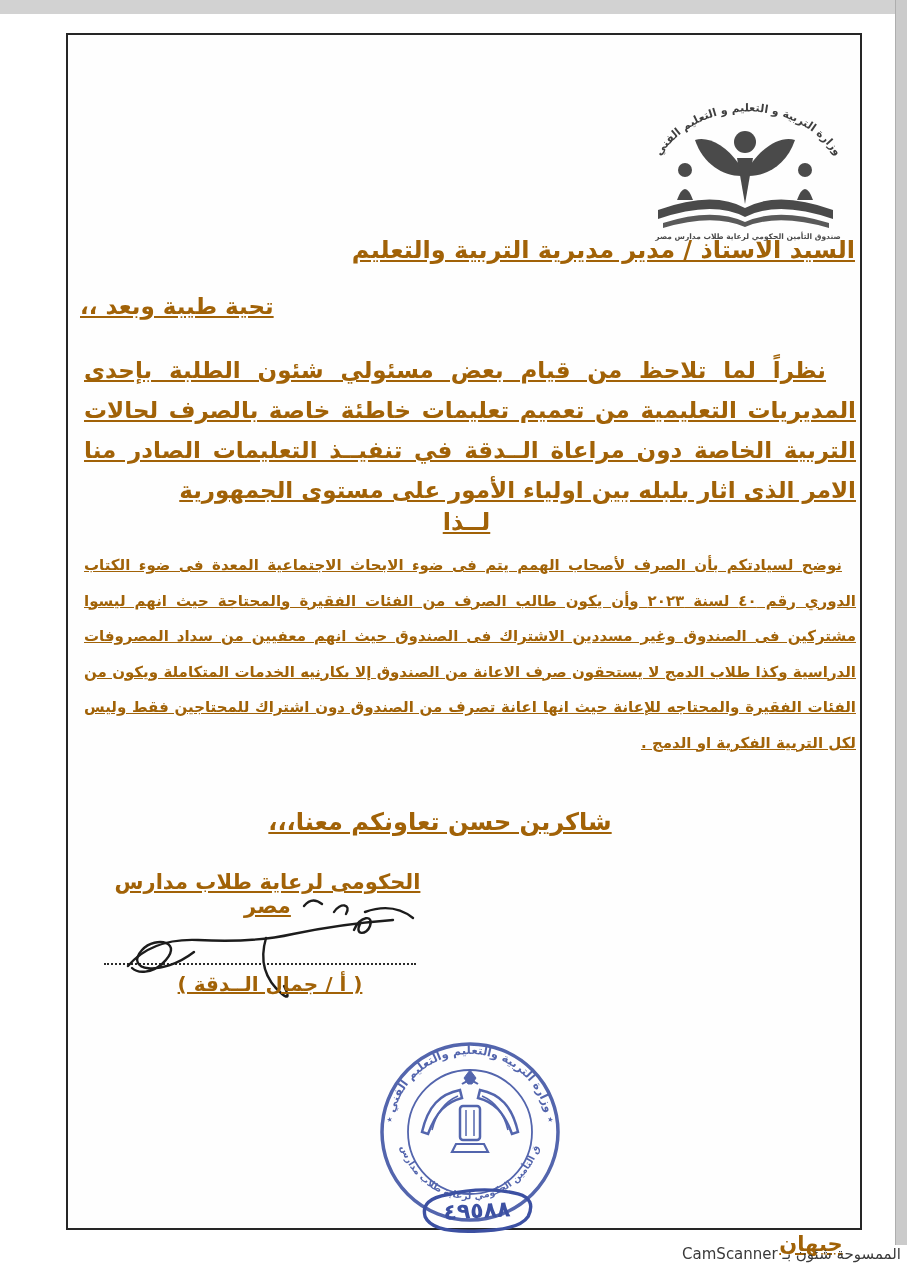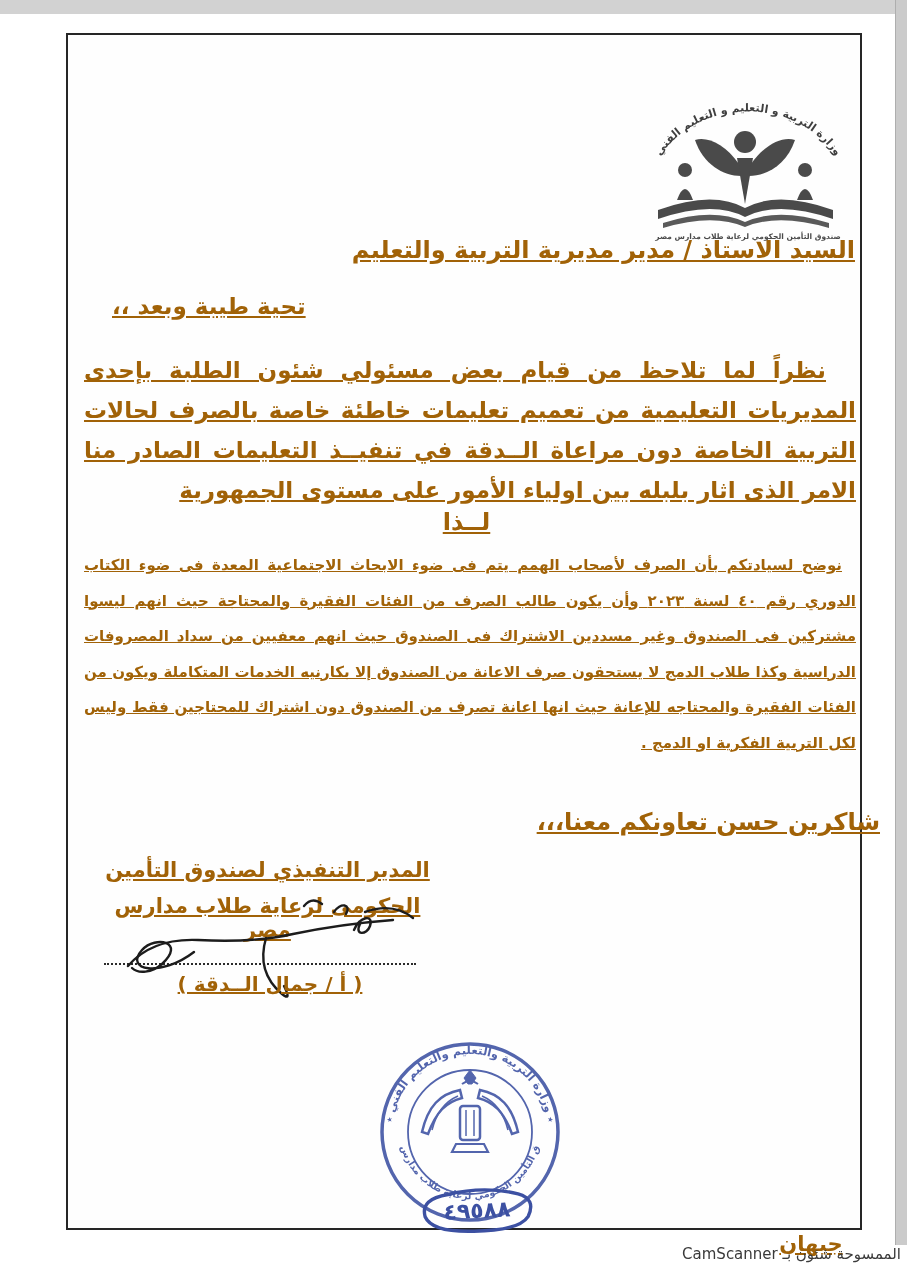--- a/index.html
+++ b/index.html
@@ -15,21 +15,21 @@
   
   .doc-border{left:66px;top:33px;width:792px;height:1193px;border:2.5px solid #262626;background:#fefefe;}
   
   .rtl{direction:rtl;unicode-bidi:embed;}
   .ink{color:#a16207;text-decoration:underline;}
   .recipient{left:80px;top:236px;width:775px;text-align:right;font-size:24px;font-weight:bold;letter-spacing:.5px;}
   .para{left:84px;width:772px;text-align:justify;font-weight:bold;}
   .para1{top:350px;font-size:23px;line-height:40px;text-indent:30px;}
   .para2{top:548px;font-size:15px;line-height:35.5px;text-indent:14px;}
   .transition{left:13px;top:508px;width:907px;text-align:center;font-size:24px;font-weight:bold;}
-  .closing{left:0;top:808px;width:880px;font-size:24px;font-weight:bold;}
+  .closing{left:0;top:808px;width:880px;text-align:center;font-size:24px;font-weight:bold;}
   .sig-block{left:95px;top:858px;width:345px;text-align:center;font-weight:bold;}
   .sig-line1{font-size:21px;}
   .sig-line2{font-size:21px;margin-top:12px;}
   .dotted-line{left:104px;top:963px;width:312px;border-bottom:2.5px dotted #2b2b2b;}
   .sig-svg{left:98px;top:890px;}
   .sig-name{left:125px;top:972px;width:290px;text-align:center;font-size:20px;font-weight:bold;}
   .stamp{left:378px;top:1040px;opacity:.88;}
   .oval-stamp{left:413px;top:1184px;transform:rotate(-3deg);}
   .jihan{left:770px;top:1196px;width:82px;text-align:center;font-size:21px;font-weight:bold;margin-top:36px;}
   .footer{right:6px;top:1245px;width:400px;text-align:right;font-size:15px;color:#3a3a3a;direction:rtl;}
@@ -64,32 +64,31 @@
     <circle cx="52" cy="78" r="7" fill="#4a4a4a"></circle>
     <path d="M44,108 Q52,86 60,108 Z" fill="#4a4a4a"></path>
     <circle cx="172" cy="78" r="7" fill="#4a4a4a"></circle>
     <path d="M164,108 Q172,86 180,108 Z" fill="#4a4a4a"></path>
     <text x="115" y="147" font-size="7.5" font-weight="bold" fill="#4a4a4a" text-anchor="middle" direction="rtl">صندوق التأمين الحكومي لرعاية طلاب مدارس مصر</text>
   </svg>
 </div>
 
 <div class="abs rtl ink recipient">السيد الاستاذ / مدير مديرية التربية والتعليم</div>
 
-<div class="abs rtl ink" style="left:80px;top:293px;width:520px;text-align:left;font-size:23px;font-weight:bold;margin-left:32px;">تحية طيبة وبعد ،،</div>
+<div class="abs rtl ink" style="left:80px;top:293px;width:520px;text-align:left;font-size:23px;font-weight:bold;">تحية طيبة وبعد ،،</div>
 
 <div class="abs rtl ink para para1">نظراً لما تلاحظ من قيام بعض مسئولي شئون الطلبة بإحدى المديريات التعليمية من تعميم تعليمات خاطئة خاصة بالصرف لحالات التربية الخاصة دون مراعاة الــدقة في تنفيــذ التعليمات الصادر منا الامر الذى اثار بلبله بين اولياء الأمور على مستوى الجمهورية</div>
 
 <div class="abs rtl ink transition">لــذا</div>
 
 <div class="abs rtl ink para para2">نوضح لسيادتكم بأن الصرف لأصحاب الهمم يتم فى ضوء الابحاث الاجتماعية المعدة فى ضوء الكتاب الدوري رقم ٤٠ لسنة ٢٠٢٣  وأن يكون طالب الصرف من الفئات الفقيرة والمحتاجة حيث انهم ليسوا مشتركين فى الصندوق وغير مسددين الاشتراك فى الصندوق حيث انهم معفيين من سداد المصروفات الدراسية وكذا طلاب الدمج لا يستحقون صرف الاعانة من الصندوق إلا بكارنيه الخدمات المتكاملة ويكون من الفئات الفقيرة والمحتاجه للإعانة حيث انها اعانة تصرف من الصندوق دون اشتراك للمحتاجين فقط وليس لكل التربية الفكرية او الدمج .</div>
 
 <div class="abs rtl ink closing">شاكرين حسن تعاونكم معنا،،،</div>
 
 <div class="abs rtl ink sig-block">
-  <div class="sig-line1">المدير التنفيذي لصندوق التأمين</div>
   <div class="sig-line2">الحكومى لرعاية طلاب مدارس مصر</div>
 </div>
 
 <div class="abs dotted-line"></div>
 
 <div class="abs sig-svg">
   <svg width="340" height="110" viewBox="0 0 340 110">
     <g fill="none" stroke="#1c1c1c" stroke-width="2.4" stroke-linecap="round">
       <path d="M315,28 q-20,-16 -48,-6"></path>
       <path d="M256,40 c6,-14 20,-16 16,-4 c-3,9 -16,10 -10,-2"></path>

